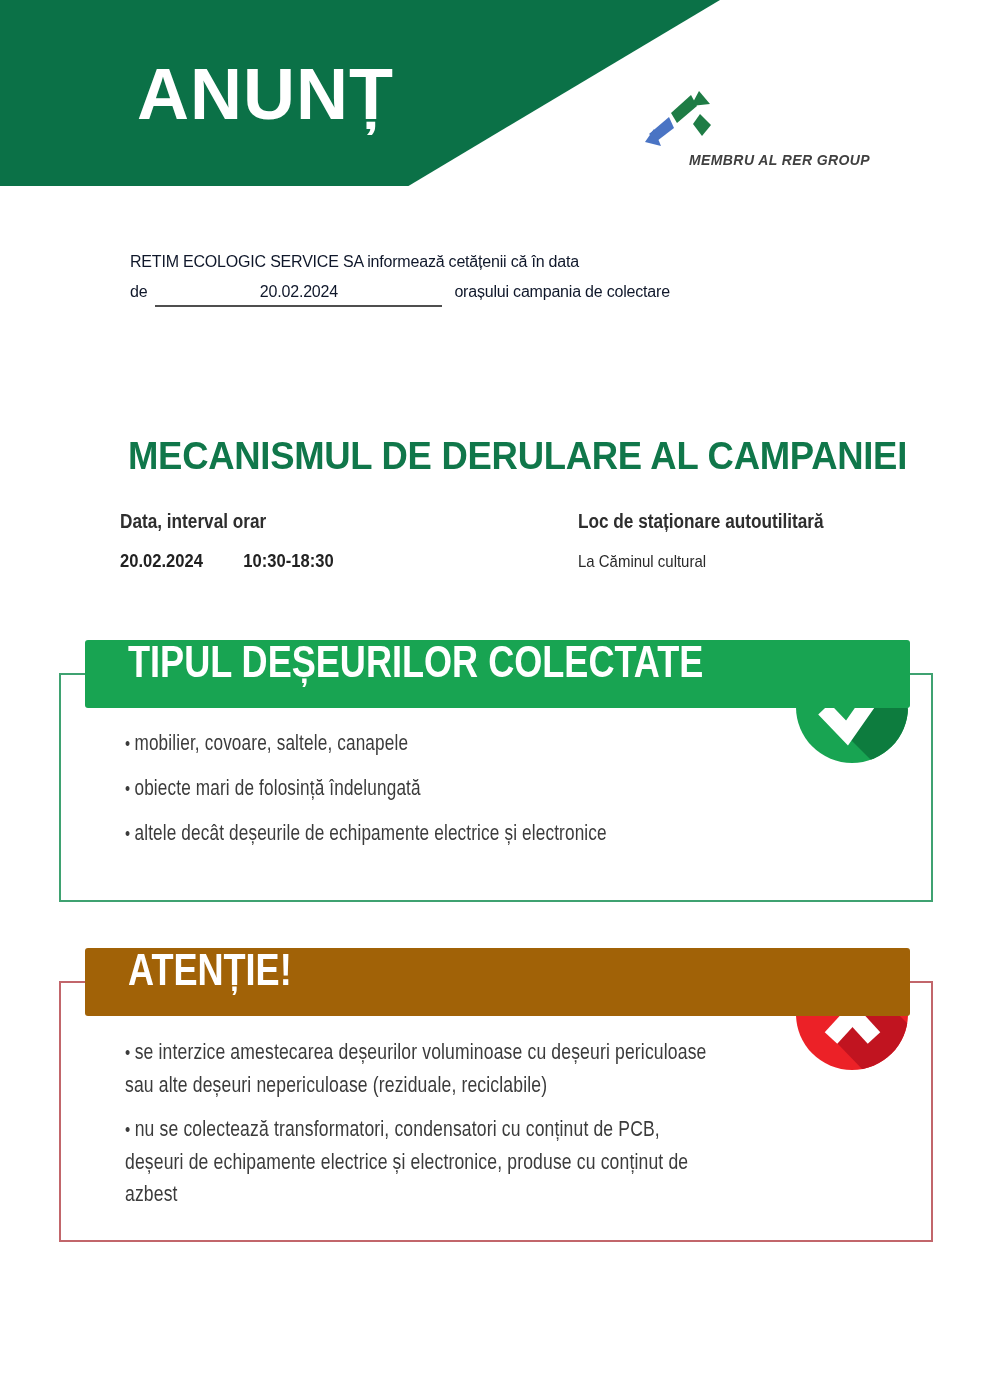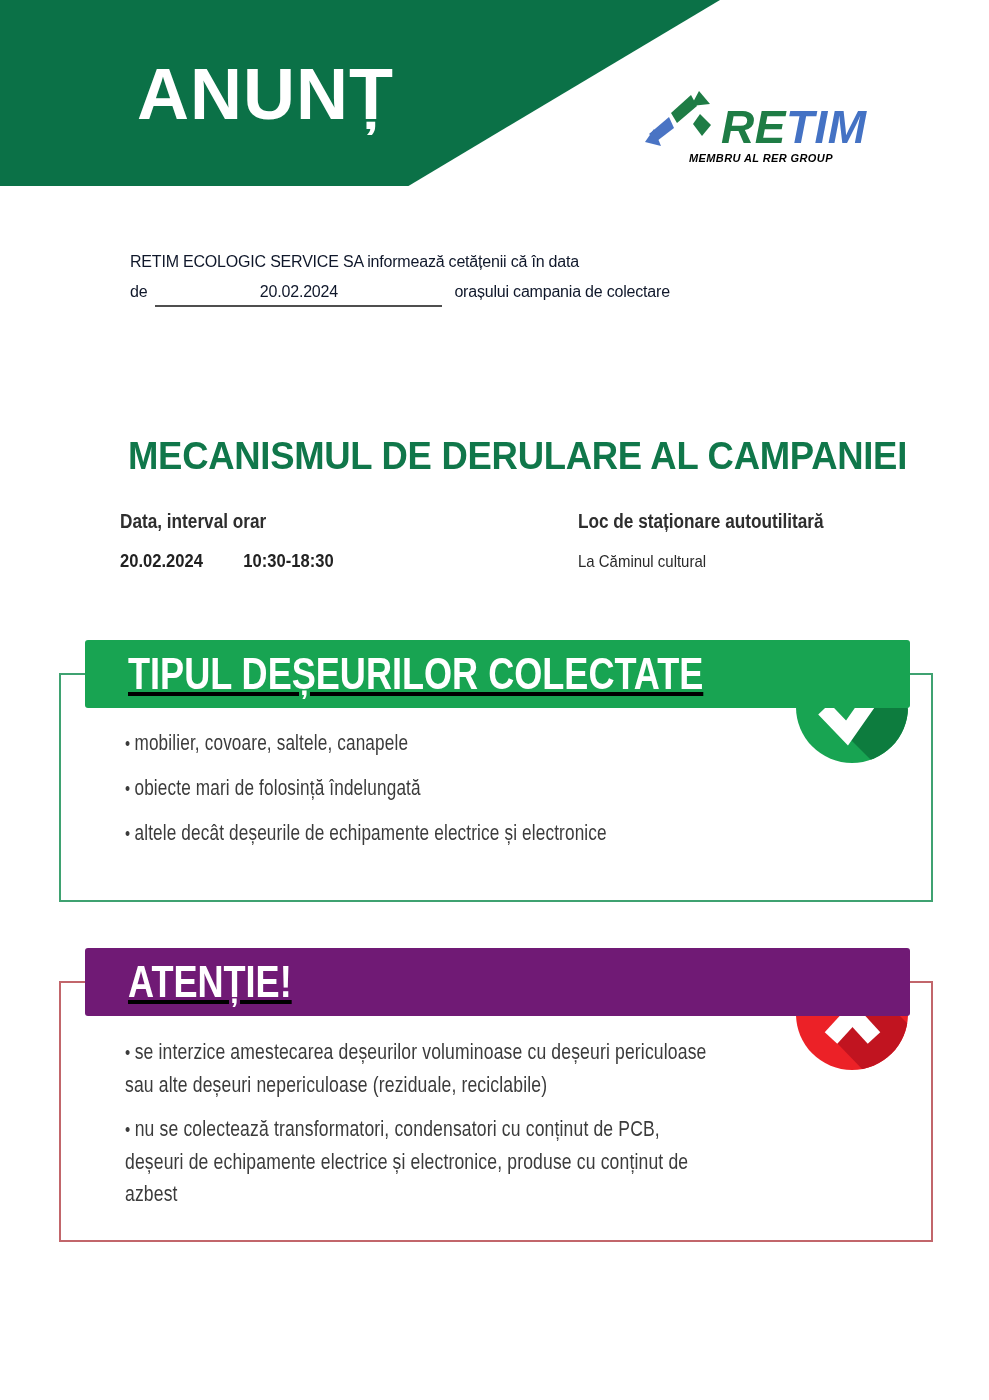--- a/index.html
+++ b/index.html
@@ -21,22 +21,22 @@
 
   
   .logo { position:absolute; left:645px; top:90px; width:250px; }
   .logo-row { display:flex; align-items:flex-end; }
   .logo-icon { margin-right:2px; margin-bottom:2px; }
   .logo-text { font-size:46px; font-weight:700; font-style:italic; line-height:1; letter-spacing:0.5px; white-space:nowrap; }
   .logo-re  { color:#1E7C45; }
   .logo-tim { color:#4472C4; }
   .logo-tagline {
     margin-left:44px; margin-top:2px;
-    font-size:11px; font-weight:700; font-style:italic;
-    color:#000000; letter-spacing:0.4px; white-space:nowrap;
+    font-size:14px; font-weight:700; font-style:italic;
+    color:#404040; letter-spacing:0.4px; white-space:nowrap;
   }
 
   
   .intro {
     position:absolute; left:130px; top:247px; width:790px;
     font-size:16px; color:#0f172a; line-height:30px; letter-spacing:-0.2px;
   }
   .intro .line { white-space:nowrap; }
   .u-field {
     display:inline-block; text-align:center;
@@ -71,24 +71,24 @@
   }
 
   
   .outline-box { position:absolute; left:59px; width:874px; background:#ffffff; z-index:0; }
   .collected-outline { top:673px; height:229px; border:2px solid #3FA271; }
   .warning-outline   { top:981px; height:261px; border:2px solid #C2666B; }
 
   
   .section-banner {
     position:absolute; left:85px; width:825px; height:68px; z-index:2;
-    border-radius:3px; display:flex; align-items:center;text-decoration:underline;
+    border-radius:3px; display:flex; 
   }
   .collected-banner { top:640px; background:#18A452; }
-  .warning-banner   { top:948px; background:#701a75; }
+  .warning-banner   { top:948px; background:#a16207; }
   .section-banner .banner-title {
     margin-left:43px; font-size:44px; font-weight:700; color:#ffffff; line-height:1;
     white-space:nowrap; transform:scaleX(0.82); transform-origin:left center;
     letter-spacing:0px;
   }
 
   
   .badge { position:absolute; z-index:1; }
   .check-badge { left:794px; top:649px; }
   .x-badge     { left:794px; top:956px; }
@@ -115,23 +115,20 @@
 
   <div class="logo">
     <div class="logo-row">
       <svg class="logo-icon" width="74" height="58" viewBox="0 0 74 58">
         <polygon points="4,44 24,27 29,38 12,51" fill="#4a74c4"></polygon>
         <polygon points="0,52 16,56 9,39" fill="#4a74c4"></polygon>
         <polygon points="26,23 46,5 52,16 32,33" fill="#1e7c45"></polygon>
         <polygon points="54,1 65,14 46,16" fill="#1e7c45"></polygon>
         <polygon points="55,24 66,35 57,46 48,34" fill="#1e7c45"></polygon>
       </svg>
-      <div class="logo-text">
-        <span class="logo-re">RE</span><span class="logo-tim">TIM</span>
-      </div>
     </div>
     <div class="logo-tagline">MEMBRU AL RER GROUP</div>
   </div>
 
   <div class="intro">
     <div class="line">RETIM ECOLOGIC SERVICE SA informează cetățenii că în data</div>
     <div class="line"><span>de</span><span class="u-field u-date">20.02.2024</span><span>orașului campania de colectare</span></div>
   </div>
 
   <div class="mechanism-heading">MECANISMUL DE DERULARE AL CAMPANIEI</div>

